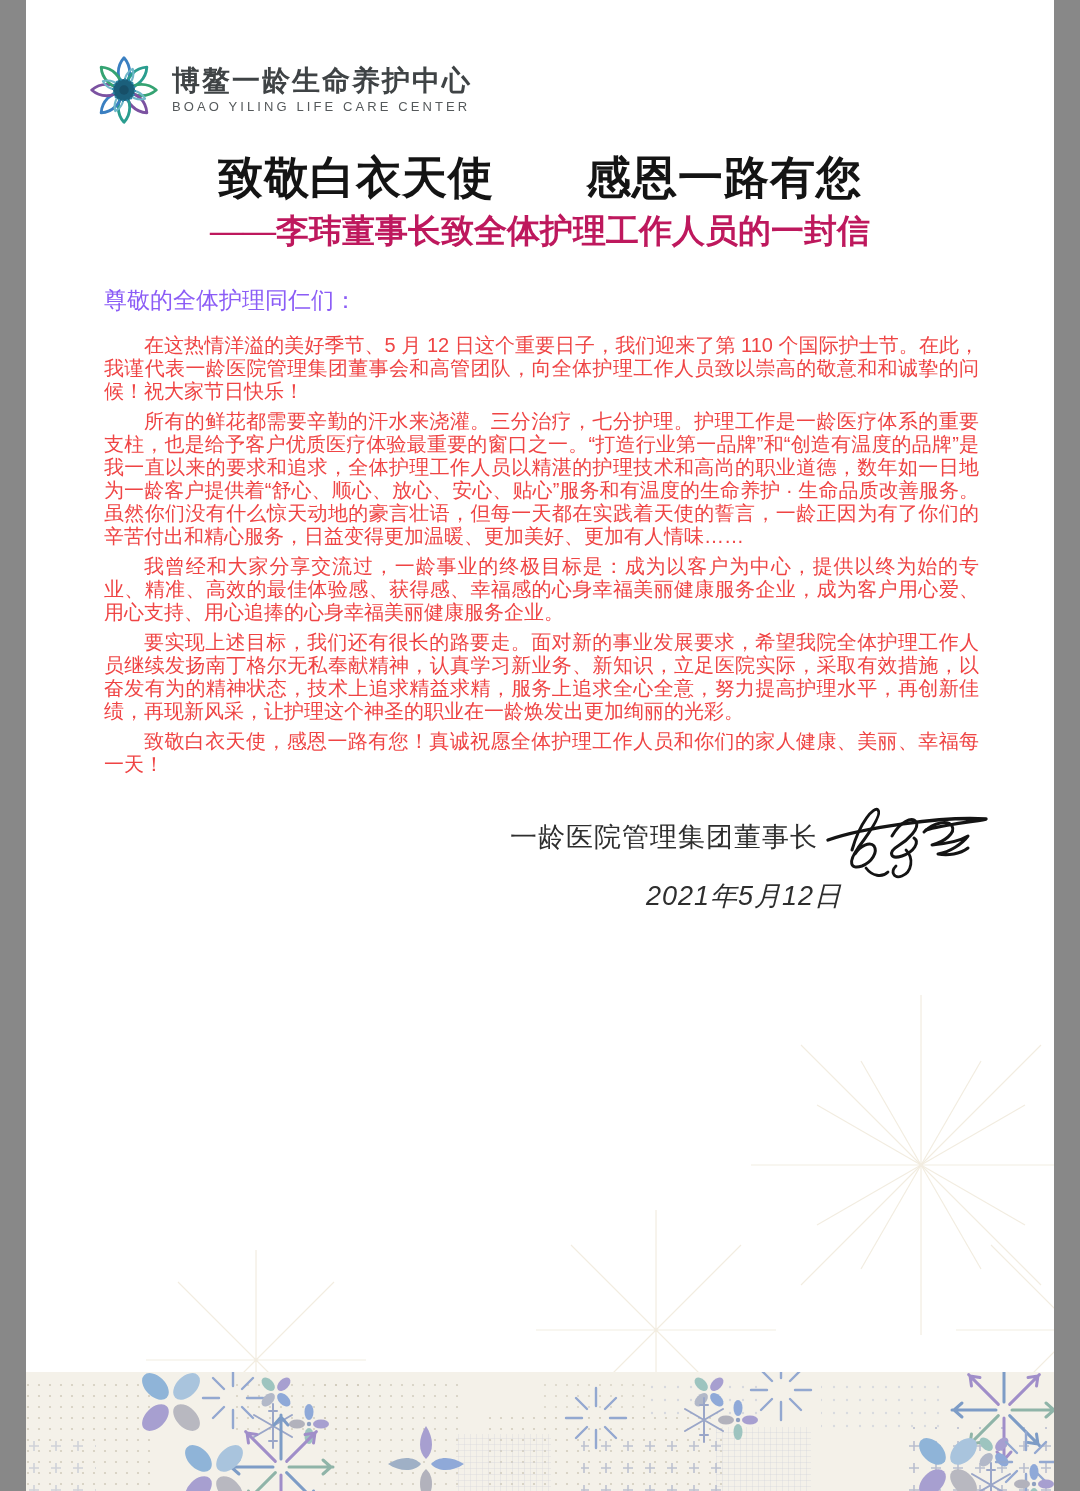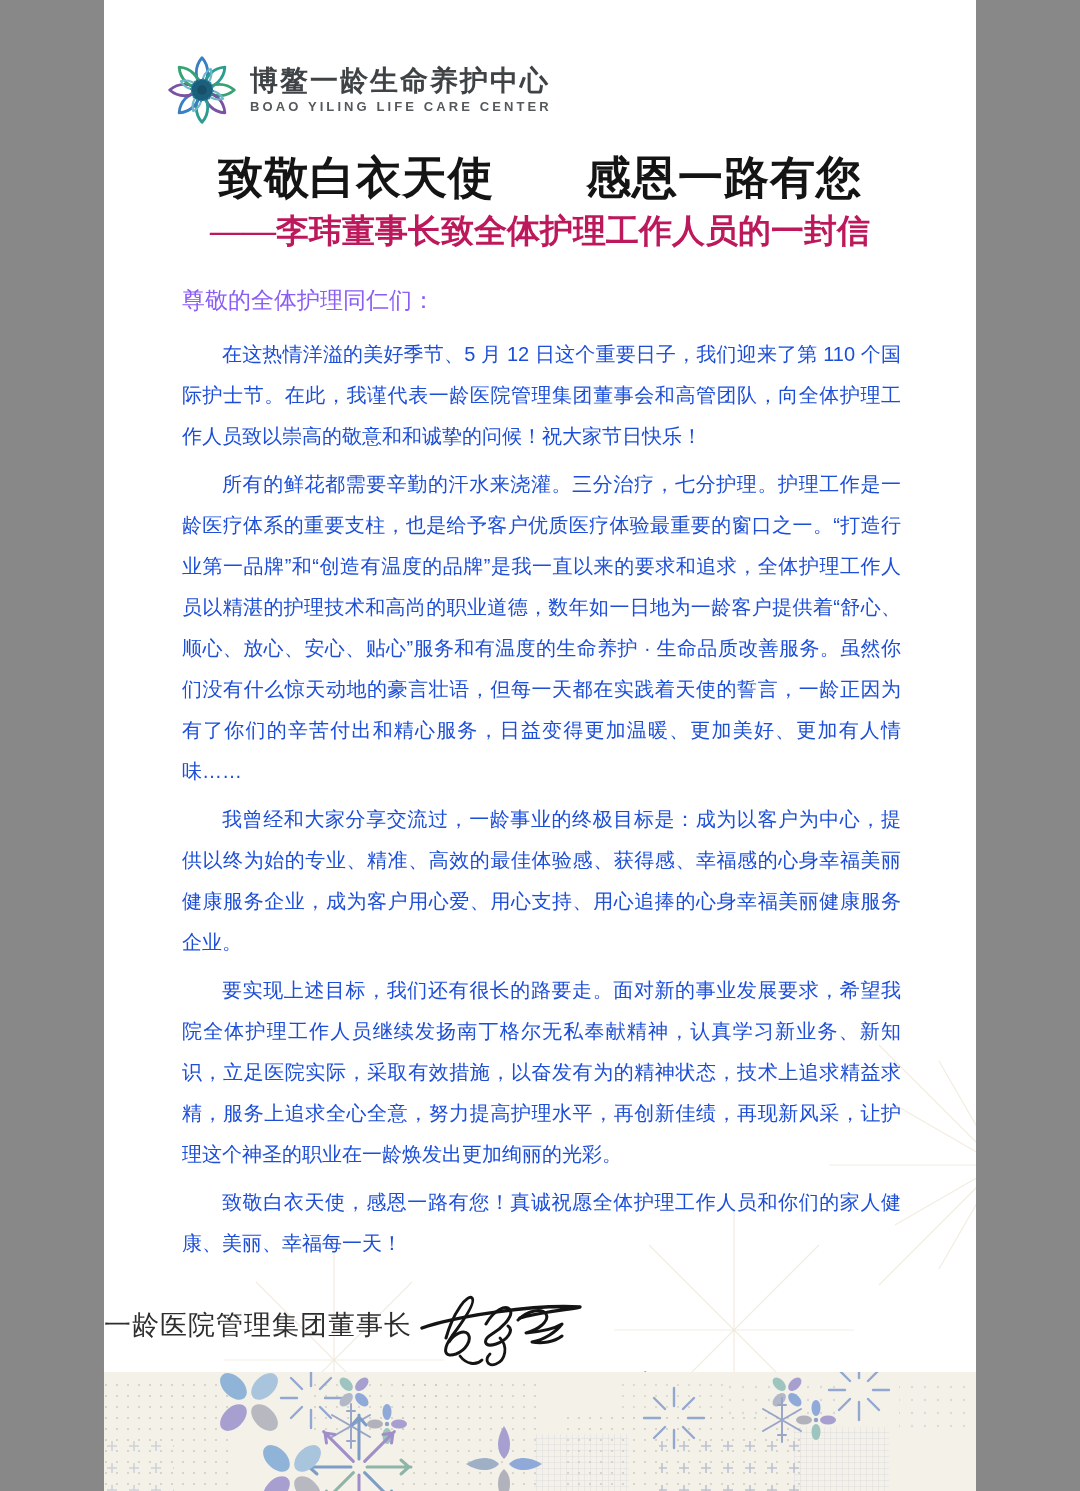--- a/index.html
+++ b/index.html
@@ -1,62 +1,62 @@
 <!DOCTYPE html>
 <html lang="zh"><head>
 <meta charset="utf-8">
 <style>
   html,body{margin:0;padding:0;}
   body{background:#888;}
   .page{
     position:relative;
-    width:872px;height:1491px;
+    width:1028px;height:1491px;
     margin:0 auto;
     background:#ffffff;
     overflow:hidden;
     font-family:"Liberation Sans", sans-serif;
     color:#3d3d3d;
   }
   
   .watermark{position:absolute;inset:0;z-index:0;pointer-events:none;}
   .content{position:relative;z-index:1;}
 
   
   .logo-row{display:flex;align-items:center;margin:52px 0 0 60px;}
   .logo-mark{width:76px;height:76px;flex:0 0 auto;}
   .logo-text{margin-left:10px;}
   .logo-cn{font-size:28px;font-weight:700;color:#3f4345;letter-spacing:2px;line-height:30px;}
-  .logo-en{font-size:13px;font-weight:700;color:#55595b;letter-spacing:3.1px;margin-top:3px;}
+  .logo-en{font-size:13px;font-weight:400;color:#55595b;letter-spacing:3.1px;margin-top:3px;}
 
   
   .title{
     margin-top:24px;text-align:center;
     font-family:"Liberation Serif", serif;
     font-weight:900;font-size:45px;line-height:52px;color:#141414;
     letter-spacing:1px;
   }
   .subtitle{
     margin-top:7px;text-align:center;
     font-family:"Liberation Serif", serif;
     font-weight:900;font-size:33px;line-height:40px;color:#be185d;
   }
 
   
   .salutation{margin:34px 75px 0 78px;font-size:23px;color:#8b5cf6;}
   .letter-body{margin:18px 75px 0 78px;}
   .letter-body p{
     margin:0 0 7px 0;
-    font-size:20px;line-height:41px;
+    font-size:20px;line-height:23px;
     text-align:justify;text-justify:inter-ideograph;
-    text-indent:2em;color:#1d4ed8;
+    text-indent:2em;color:#ef4444;
   }
 
   
   .signoff{
-    display:flex;align-items:center;
+    display:flex;justify-content:flex-end;align-items:center;
     margin:34px 62px 0 0;
   }
   .signer-role{font-size:27px;color:#2e2e2e;letter-spacing:1px;}
   .signature-svg{width:170px;height:92px;margin:-18px 0 -20px 4px;}
   .letter-date{
     margin:14px 212px 0 0;
     text-align:right;font-size:27px;color:#2e2e2e;letter-spacing:1px;font-style:italic;
   }
 
   

